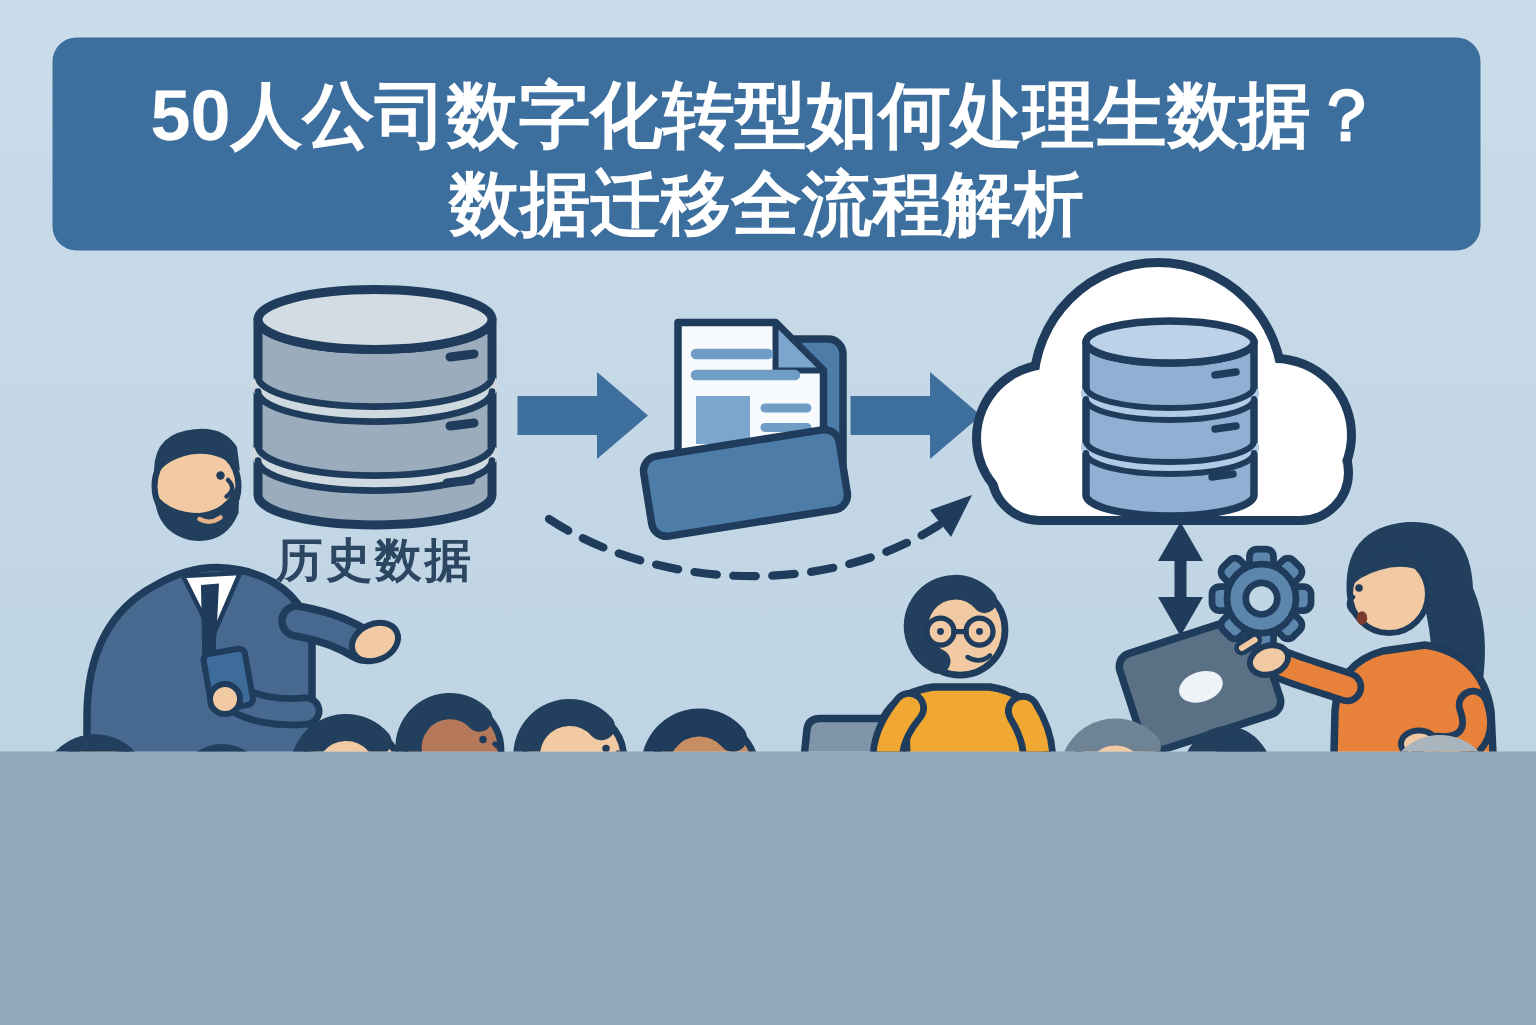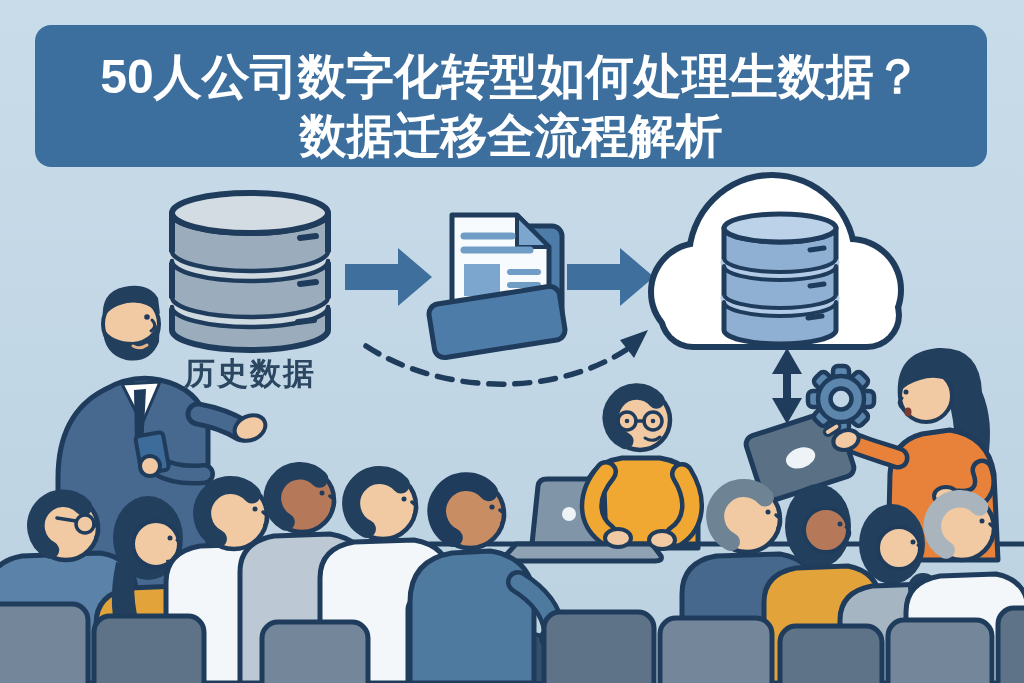--- a/index.html
+++ b/index.html
@@ -1,16 +1,16 @@
 <!DOCTYPE html>
 <html><head>
 <meta charset="utf-8">
 <style>
   html,body{margin:0;padding:0;background:#8fa8bc;}
-  #stage{width:1024px;height:683px;position:relative;overflow:hidden;
+  #stage{width:1024px;height:501px;position:relative;overflow:hidden;
          font-family:"Liberation Sans",sans-serif;}
   svg{display:block}
   svg *{stroke-linejoin:round;stroke-linecap:round;}
   text{font-family:"Liberation Sans","DejaVu Sans",sans-serif;font-weight:bold;}
 </style>
 </head>
 <body>
 
 <div id="stage">
 <svg width="1024" height="683" viewBox="0 0 1024 683">

